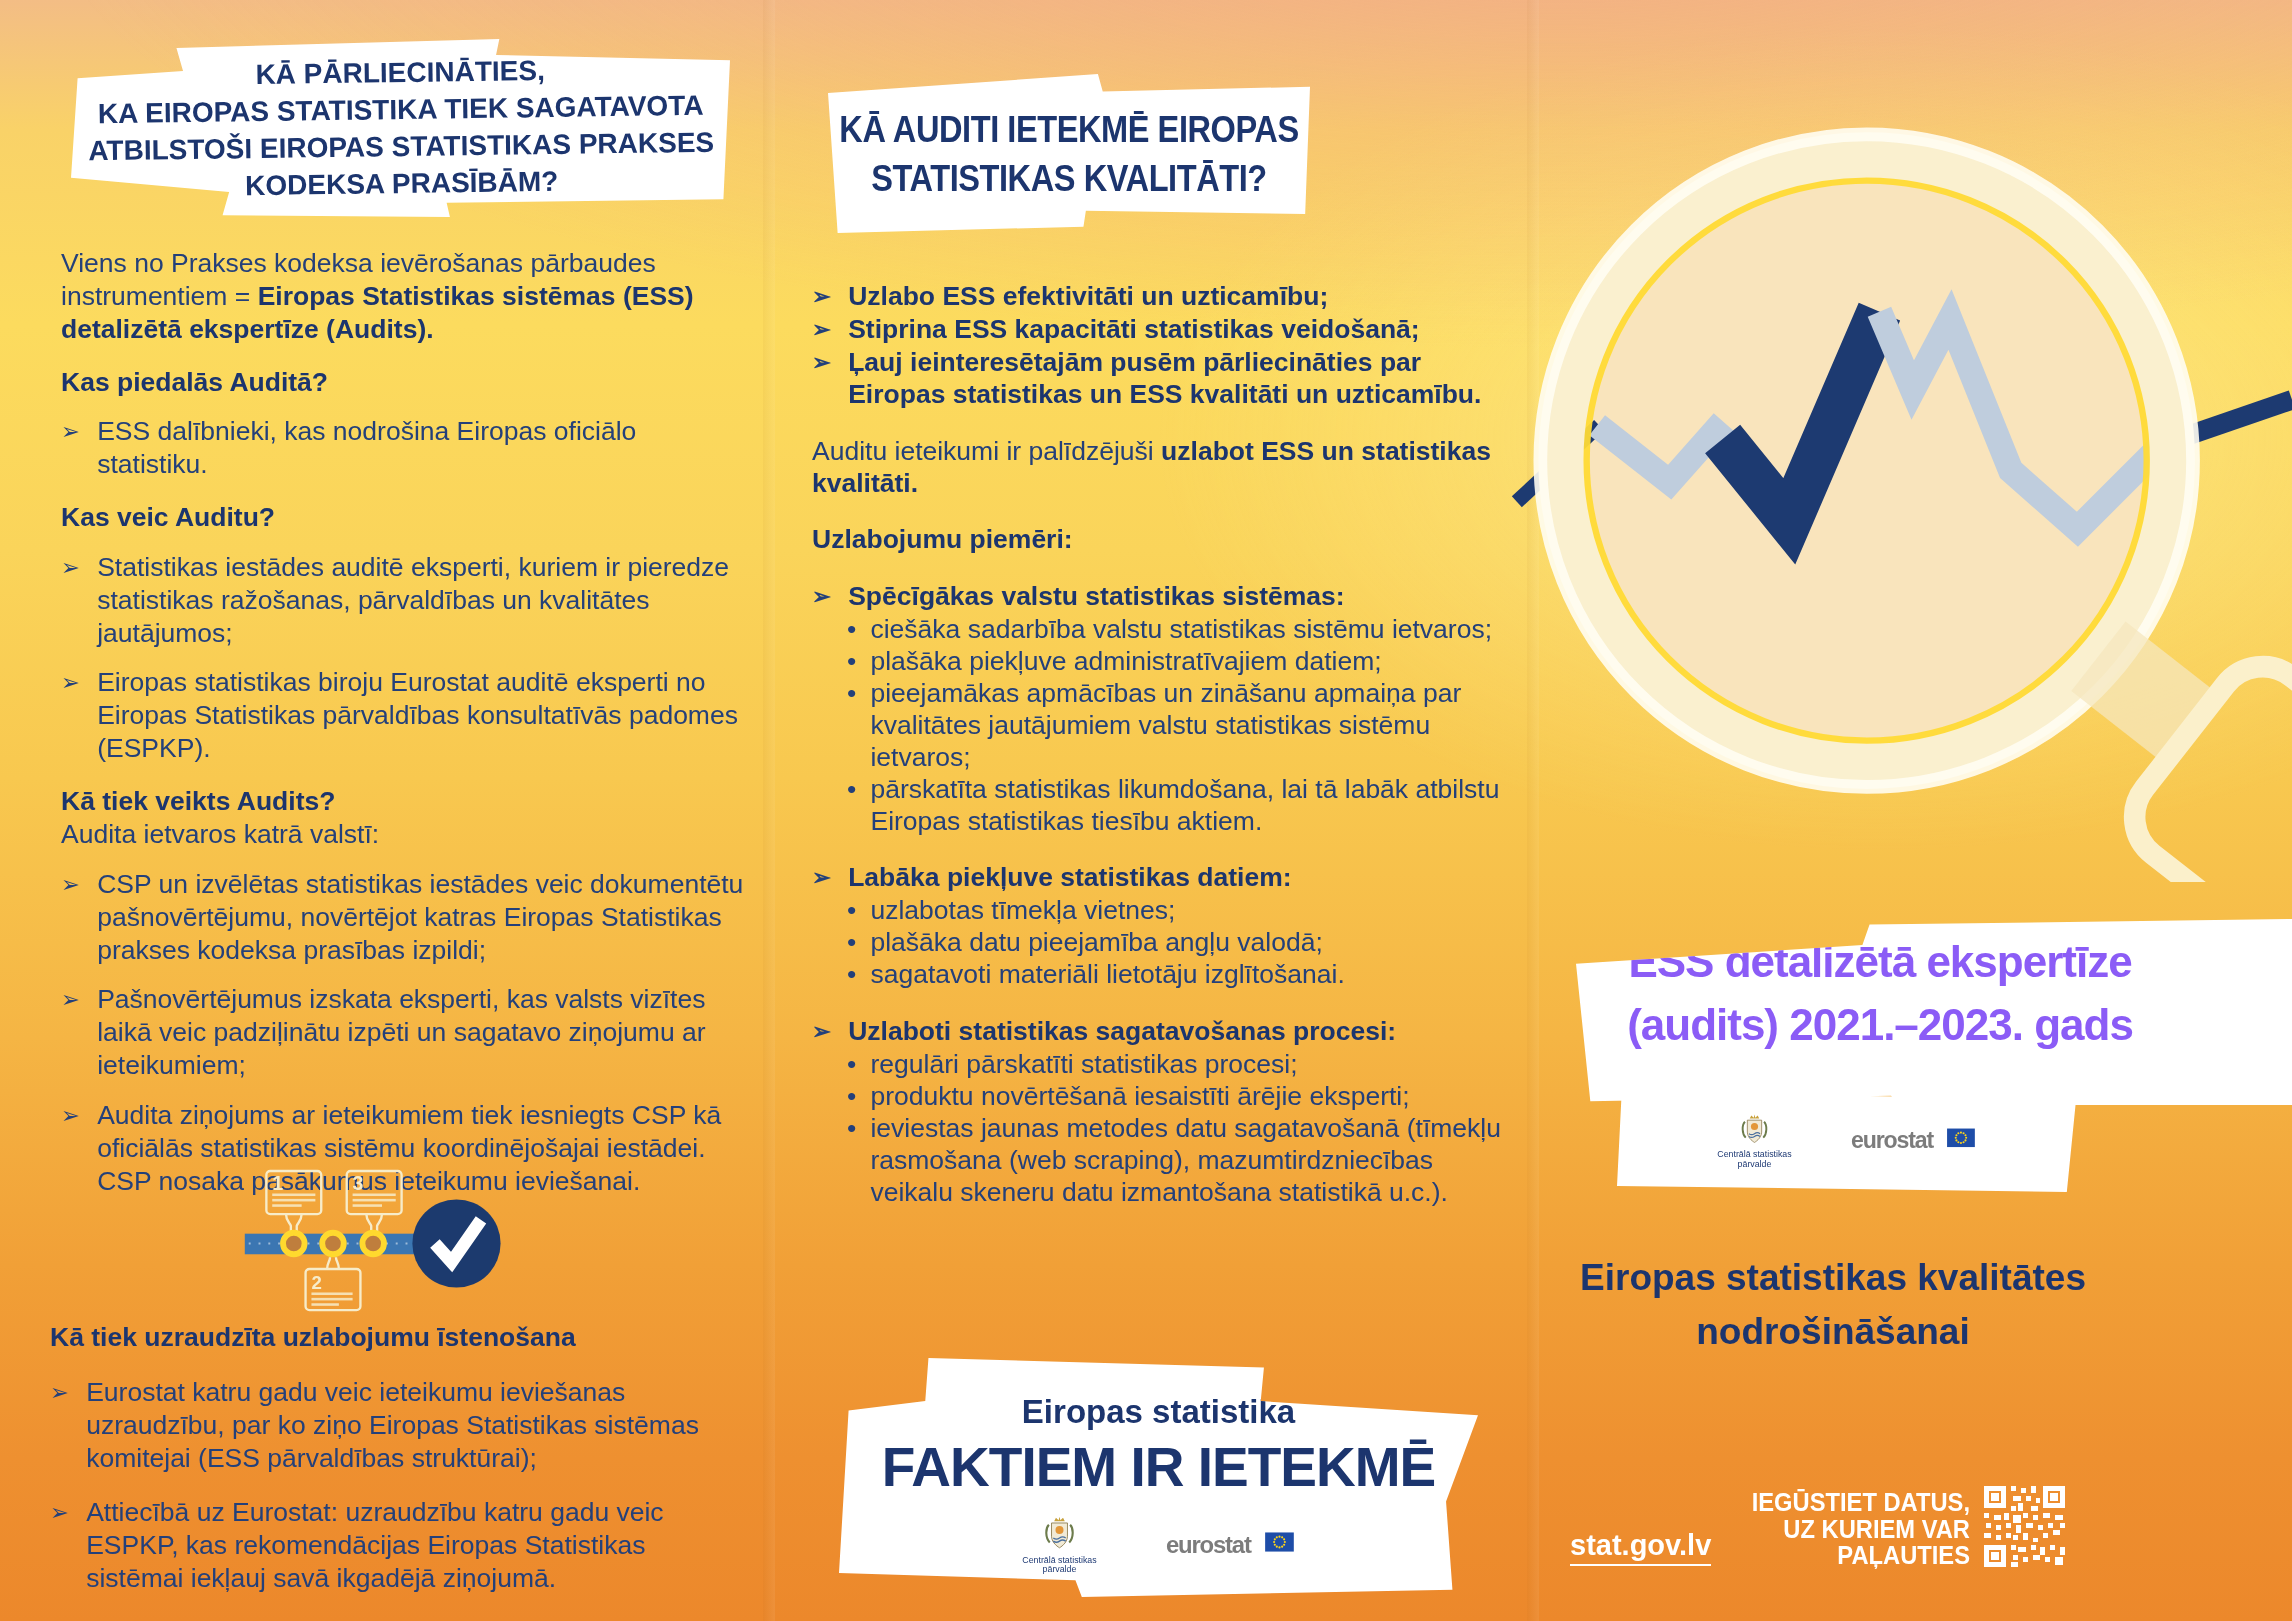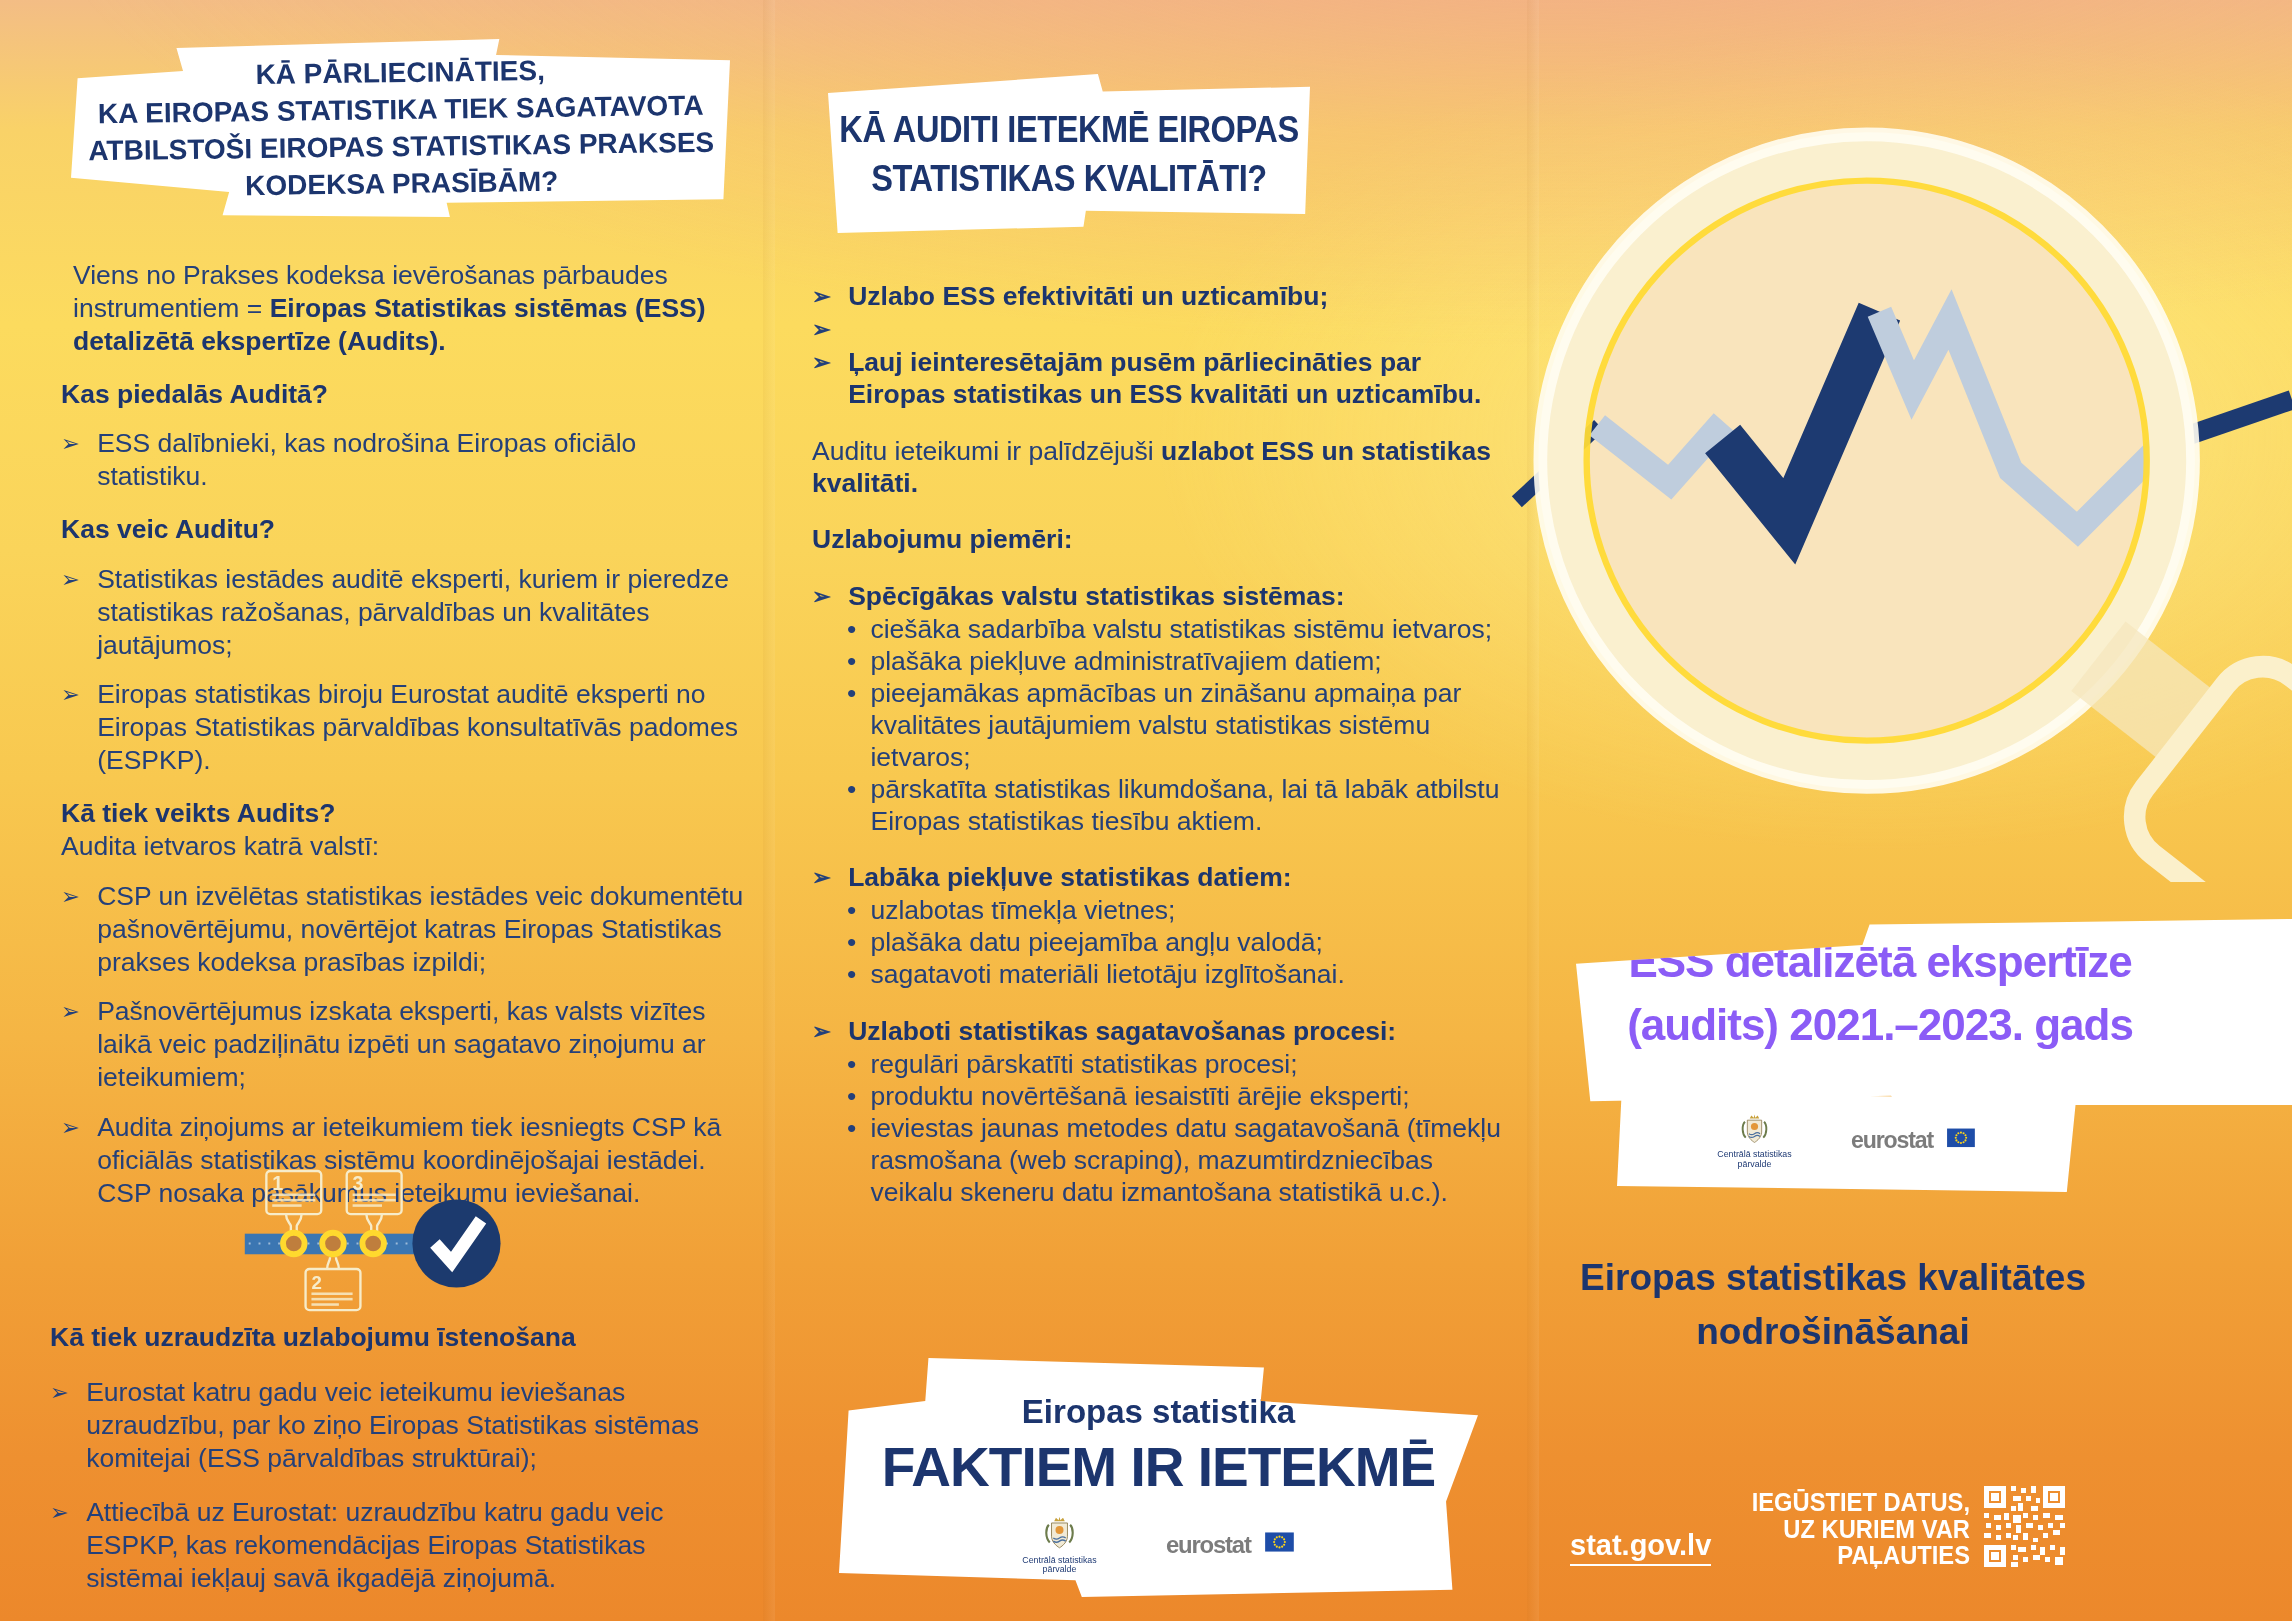--- a/index.html
+++ b/index.html
@@ -95,21 +95,21 @@
   <div class="wblock lp-head">
     <div class="inner">
       <div class="hl">KĀ PĀRLIECINĀTIES,</div>
       <div class="hl">KA EIROPAS STATISTIKA TIEK SAGATAVOTA</div>
       <div class="hl">ATBILSTOŠI EIROPAS STATISTIKAS PRAKSES</div>
       <div class="hl">KODEKSA PRASĪBĀM?</div>
     </div>
   </div>
 
   <div class="col lcol">
-    <p style="margin:12px"><span>Viens no Prakses kodeksa ievērošanas pārbaudes instrumentiem = </span><b style="color:#1c356e">Eiropas Statistikas sistēmas (ESS) detalizētā ekspertīze (Audits).</b></p>
+    <p style="margin:0"><span>Viens no Prakses kodeksa ievērošanas pārbaudes instrumentiem = </span><b style="color:#1c356e">Eiropas Statistikas sistēmas (ESS) detalizētā ekspertīze (Audits).</b></p>
 
     <div class="h">Kas piedalās Auditā?</div>
     <div class="b">
       <span class="m">➢</span>
       <span>ESS dalībnieki, kas nodrošina Eiropas oficiālo statistiku.</span>
     </div>
 
     <div class="h">Kas veic Auditu?</div>
     <div class="b">
       <span class="m">➢</span>
@@ -204,20 +204,21 @@
     </div>
   </div>
 
   <div class="col mcol">
     <div class="b">
       <span class="m">➢</span>
       <span>Uzlabo ESS efektivitāti un uzticamību;</span>
     </div>
     <div class="b">
       <span class="m">➢</span>
+      <span>Stiprina ESS kapacitāti statistikas veidošanā;</span>
     </div>
     <div class="b">
       <span class="m">➢</span>
       <span>Ļauj ieinteresētajām pusēm pārliecināties par Eiropas statistikas un ESS kvalitāti un uzticamību.</span>
     </div>
 
     <p class="para" style="margin:24.5px 0 0"><span>Auditu ieteikumi ir palīdzējuši </span><b style="color:#1c356e">uzlabot ESS un statistikas kvalitāti.</b></p>
 
     <div class="h">Uzlabojumu piemēri:</div>
 

